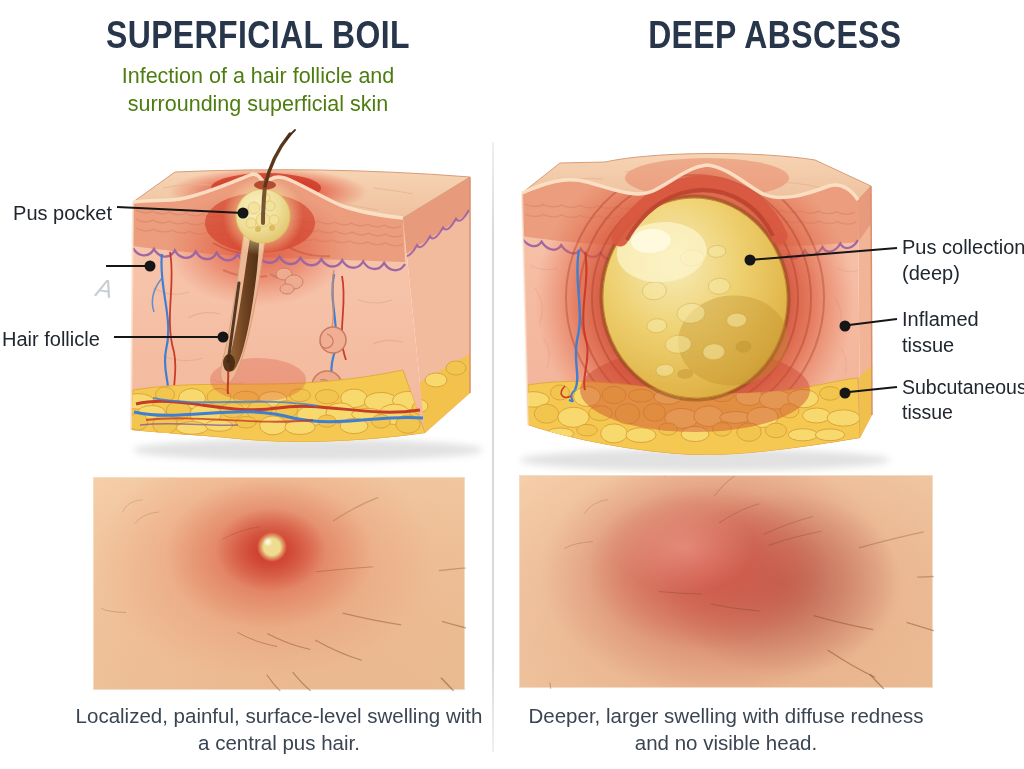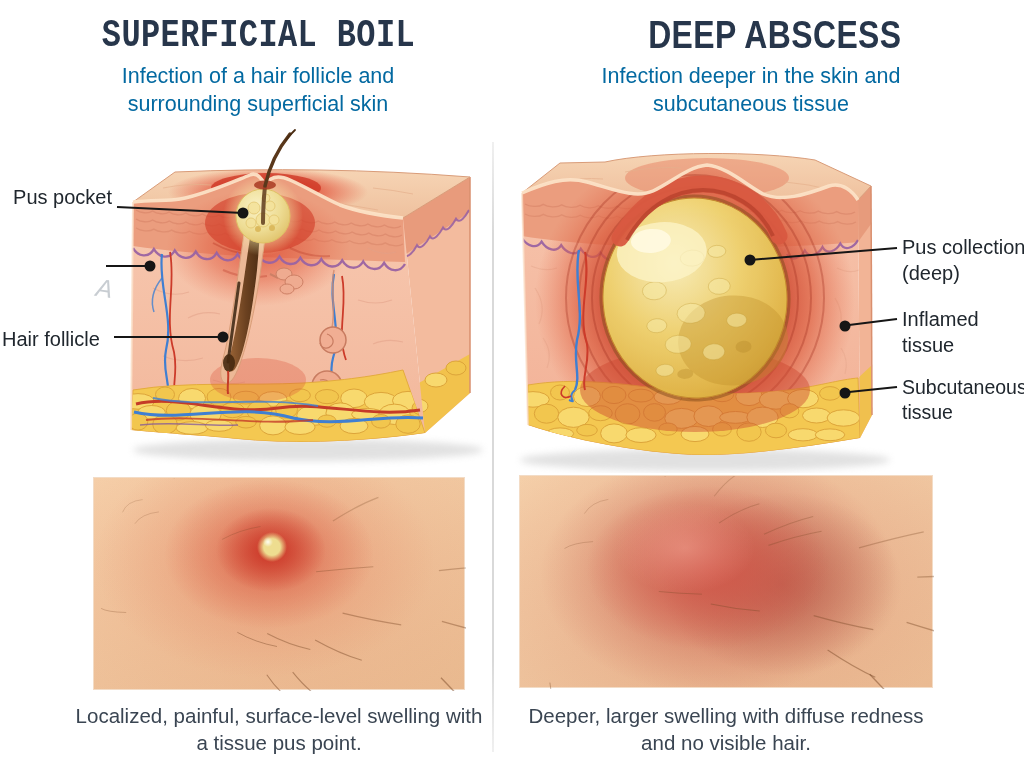--- a/index.html
+++ b/index.html
@@ -3,28 +3,28 @@
 <meta charset="utf-8">
 <style>
   html,body{margin:0;padding:0;background:#ffffff;}
   .canvas{position:relative;width:1024px;height:769px;background:#ffffff;overflow:hidden;
           font-family:"Liberation Sans",sans-serif;}
   .divider{position:absolute;left:492px;top:142px;width:2px;height:610px;
            background:linear-gradient(#f0f0f0,#d9d9d9 15%,#d9d9d9 85%,#f0f0f0);}
   .title{position:absolute;margin:0;top:14px;text-align:center;font-weight:bold;font-size:38px;
          color:#27364b;white-space:nowrap;}
   .title .cond{display:inline-block;transform:scaleX(.84);letter-spacing:.5px;}
-  .title-left{left:38px;width:440px;font-family:Liberation Mono, monospace;}
+  .title-left{left:38px;width:440px;}
   .title-right{left:555px;width:440px;}
   .subtitle{position:absolute;margin:0;top:63px;text-align:center;font-size:21.5px;line-height:1.28;
-            color:#0369a1;}
+            color:#4d7c0f;}
   .subtitle-left{left:88px;width:340px;}
   .subtitle-right{left:575px;width:352px;}
   .lbl{position:absolute;font-size:20px;line-height:1.3;color:#20272e;}
-  .lbl-pus-pocket{left:8px;top:184px;width:104px;text-align:right;}
+  .lbl-pus-pocket{left:8px;top:200px;width:104px;text-align:right;}
   .lbl-inflamed-skin{left:8px;top:252px;width:95px;text-align:right;}
   .lbl-hair-follicle{left:2px;top:326px;width:110px;}
   .lbl-pus-collection{left:902px;top:234px;width:125px;}
   .lbl-inflamed-tissue{left:902px;top:306px;width:100px;}
   .lbl-subcutaneous{left:902px;top:375px;width:122px;font-size:19.5px;}
   .watermark{position:absolute;left:96px;top:274px;font-size:25px;font-style:italic;
              color:rgba(125,135,148,.42);transform:rotate(8deg);}
   .caption{position:absolute;margin:0;top:702px;text-align:center;font-size:20.5px;line-height:1.32;
            color:#3a4552;}
   .caption-left{left:69px;width:420px;}
@@ -57,21 +57,20 @@
 <body>
 
 <div class="canvas">
 
   <div class="divider"></div>
 
   <h1 class="title title-left"><span class="cond">SUPERFICIAL BOIL</span></h1>
   <p class="subtitle subtitle-left">Infection of a hair follicle and surrounding superficial skin</p>
 
   <h1 class="title title-right"><span class="cond">DEEP ABSCESS</span></h1>
-  <p class="subtitle subtitle-right">Infection deeper in the skin and subcutaneous tissue</p>
 
   <svg id="leftDiagram" class="diagram" width="372" height="345" viewBox="0 0 372 345">
     <defs>
       <filter id="lsoft" x="-30%" y="-30%" width="160%" height="160%">
           <feGaussianBlur stdDeviation="3.5"></feGaussianBlur>
         </filter>
       <radialGradient id="lg-pus" cx="38%" cy="33%" r="80%">
         <stop offset="0" stop-color="#faf2c6"></stop>
           <stop offset=".55" stop-color="#eedd95"></stop>
           <stop offset="1" stop-color="#ddbd62"></stop>
@@ -486,16 +485,16 @@
         <path d="M194.2 20.3 Q 208.1 2, 222.8 -4.9" fill="none" stroke="#7b4a28" stroke-width="1.03" opacity="0.25"></path>
         <path d="M248.5 69.4 Q 276.4 59.9, 301.6 55.3" fill="none" stroke="#7b4a28" stroke-width="1.12" opacity="0.32"></path>
         <path d="M349.7 198.3 Q 372.8 222.8, 386.2 235.2" fill="none" stroke="#7b4a28" stroke-width="1.29" opacity="0.50"></path>
         <path d="M397.3 101.1 Q 442.6 99.4, 474.9 98.3" fill="none" stroke="#7b4a28" stroke-width="1.37" opacity="0.36"></path>
         <path d="M144.9 1 Q 151 -18.3, 161.4 -23.6" fill="none" stroke="#7b4a28" stroke-width="0.94" opacity="0.22"></path>
         <path d="M199.1 47 Q 219 33.4, 239.4 27.8" fill="none" stroke="#7b4a28" stroke-width="1.04" opacity="0.29"></path>
         <path d="M44.5 72.5 Q 53.3 66.8, 73.1 65.6" fill="none" stroke="#7b4a28" stroke-width="0.78" opacity="0.32"></path>
       </svg>
   </div>
 
-  <p class="caption caption-left">Localized, painful, surface-level swelling with a tissue pus point.</p>
-  <p class="caption caption-right">Deeper, larger swelling with diffuse redness and no visible hair.</p>
+  <p class="caption caption-left">Localized, painful, surface-level swelling with a central pus hair.</p>
+  <p class="caption caption-right">Deeper, larger swelling with diffuse redness and no visible head.</p>
 
 </div>
 
 </body></html>

